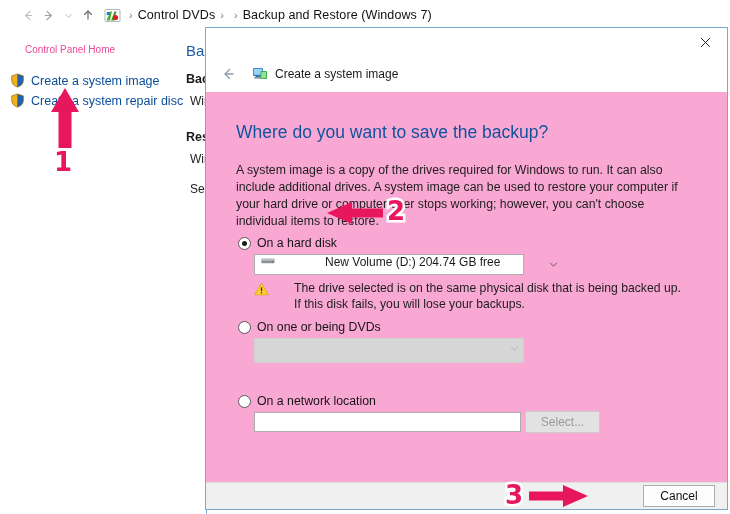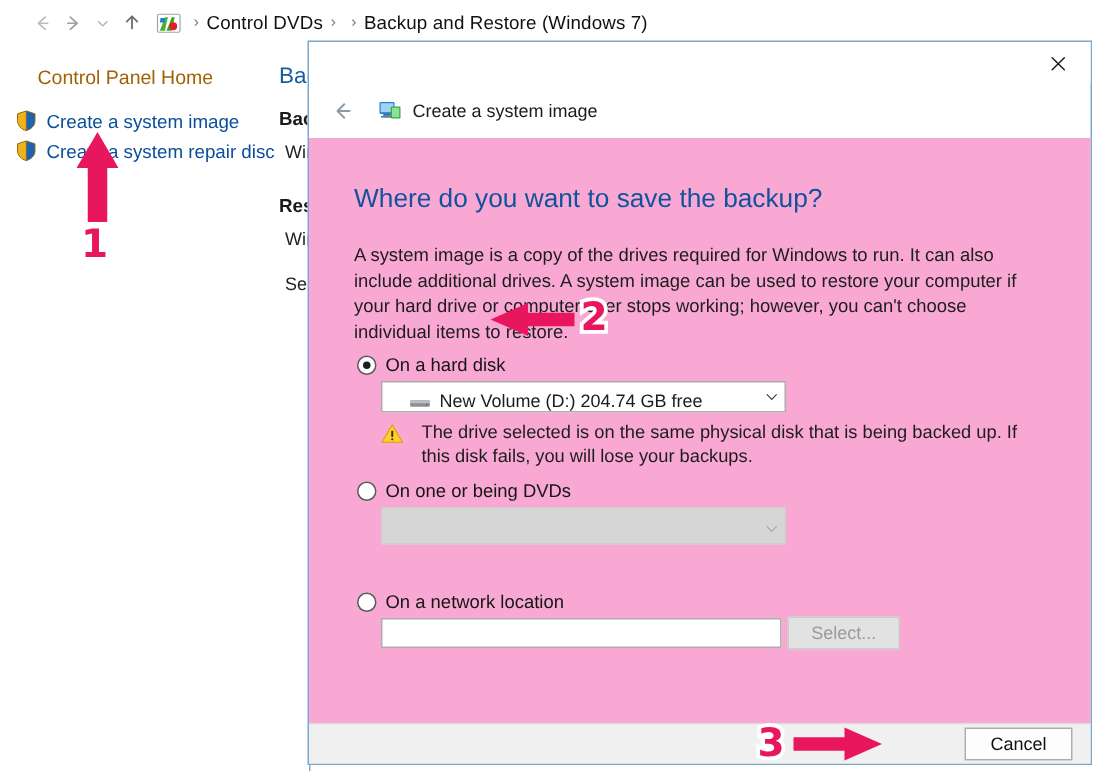--- a/index.html
+++ b/index.html
@@ -57,21 +57,21 @@
   }
 
   
   #left-pane {
     position: absolute; left: 0; top: 32px;
     width: 200px; height: 482px;
     background: #ffffff;
   }
   #cp-home {
     position: absolute; left: 25px; top: 12px;
-    font-size: 13px; color: #a16207;
+    font-size: 10px; color: #ec4899;
     white-space: nowrap;
   }
   .task-link {
     position: absolute; left: 10px;
     display: flex; align-items: center;
     gap: 6px;
     white-space: nowrap;
   }
   .task-link .lbl {
     font-size: 12.5px;
@@ -206,22 +206,23 @@
   #opt-harddisk { left: 32px; top: 144px; }
   #opt-dvd { left: 32px; top: 228px; }
   #opt-network { left: 32px; top: 302px; }
 
   
   .combo {
     position: absolute;
     height: 21px;
     background: #ffffff;
     border: 1px solid #adadad;
-    display: flex; align-items: flex-end;
-    padding-left: 18px;
+    display: flex; align-items: flex-start;
+    padding-left: 6px;
+    gap: 44px;
   }
   .combo.disabled {
     background: #d6d6d6;
     border: 1px solid #cfcfcf;
   }
   #combo-harddisk { left: 48px; top: 162px; width: 270px; }
   #combo-dvd { left: 48px; top: 246px; width: 270px; height: 25px; }
   .drive-ico {
     width: 14px; height: 11px;
     flex: 0 0 auto;
@@ -238,21 +239,21 @@
     display: flex; align-items: center; justify-content: center;
     flex: 0 0 auto;
     color: #3b3b3b;
   }
   .combo.disabled .combo-chev { color: #a6a6a6; }
 
   
   #warning-box {
     position: absolute; left: 48px; top: 189px;
     width: 428px;
-    display: flex; align-items: flex-start; gap: 12px;
+    display: flex; align-items: flex-start; gap: 25px;
   }
   #warn-icon { width: 15px; height: 14px; flex: 0 0 auto; margin-top: 1px; display:block;}
   #warn-text {
     font-size: 12.2px; line-height: 15.5px; color: #1d1d1d;
   }
 
   
   #net-input {
     position: absolute; left: 48px; top: 320px;
     width: 267px; height: 20px;

